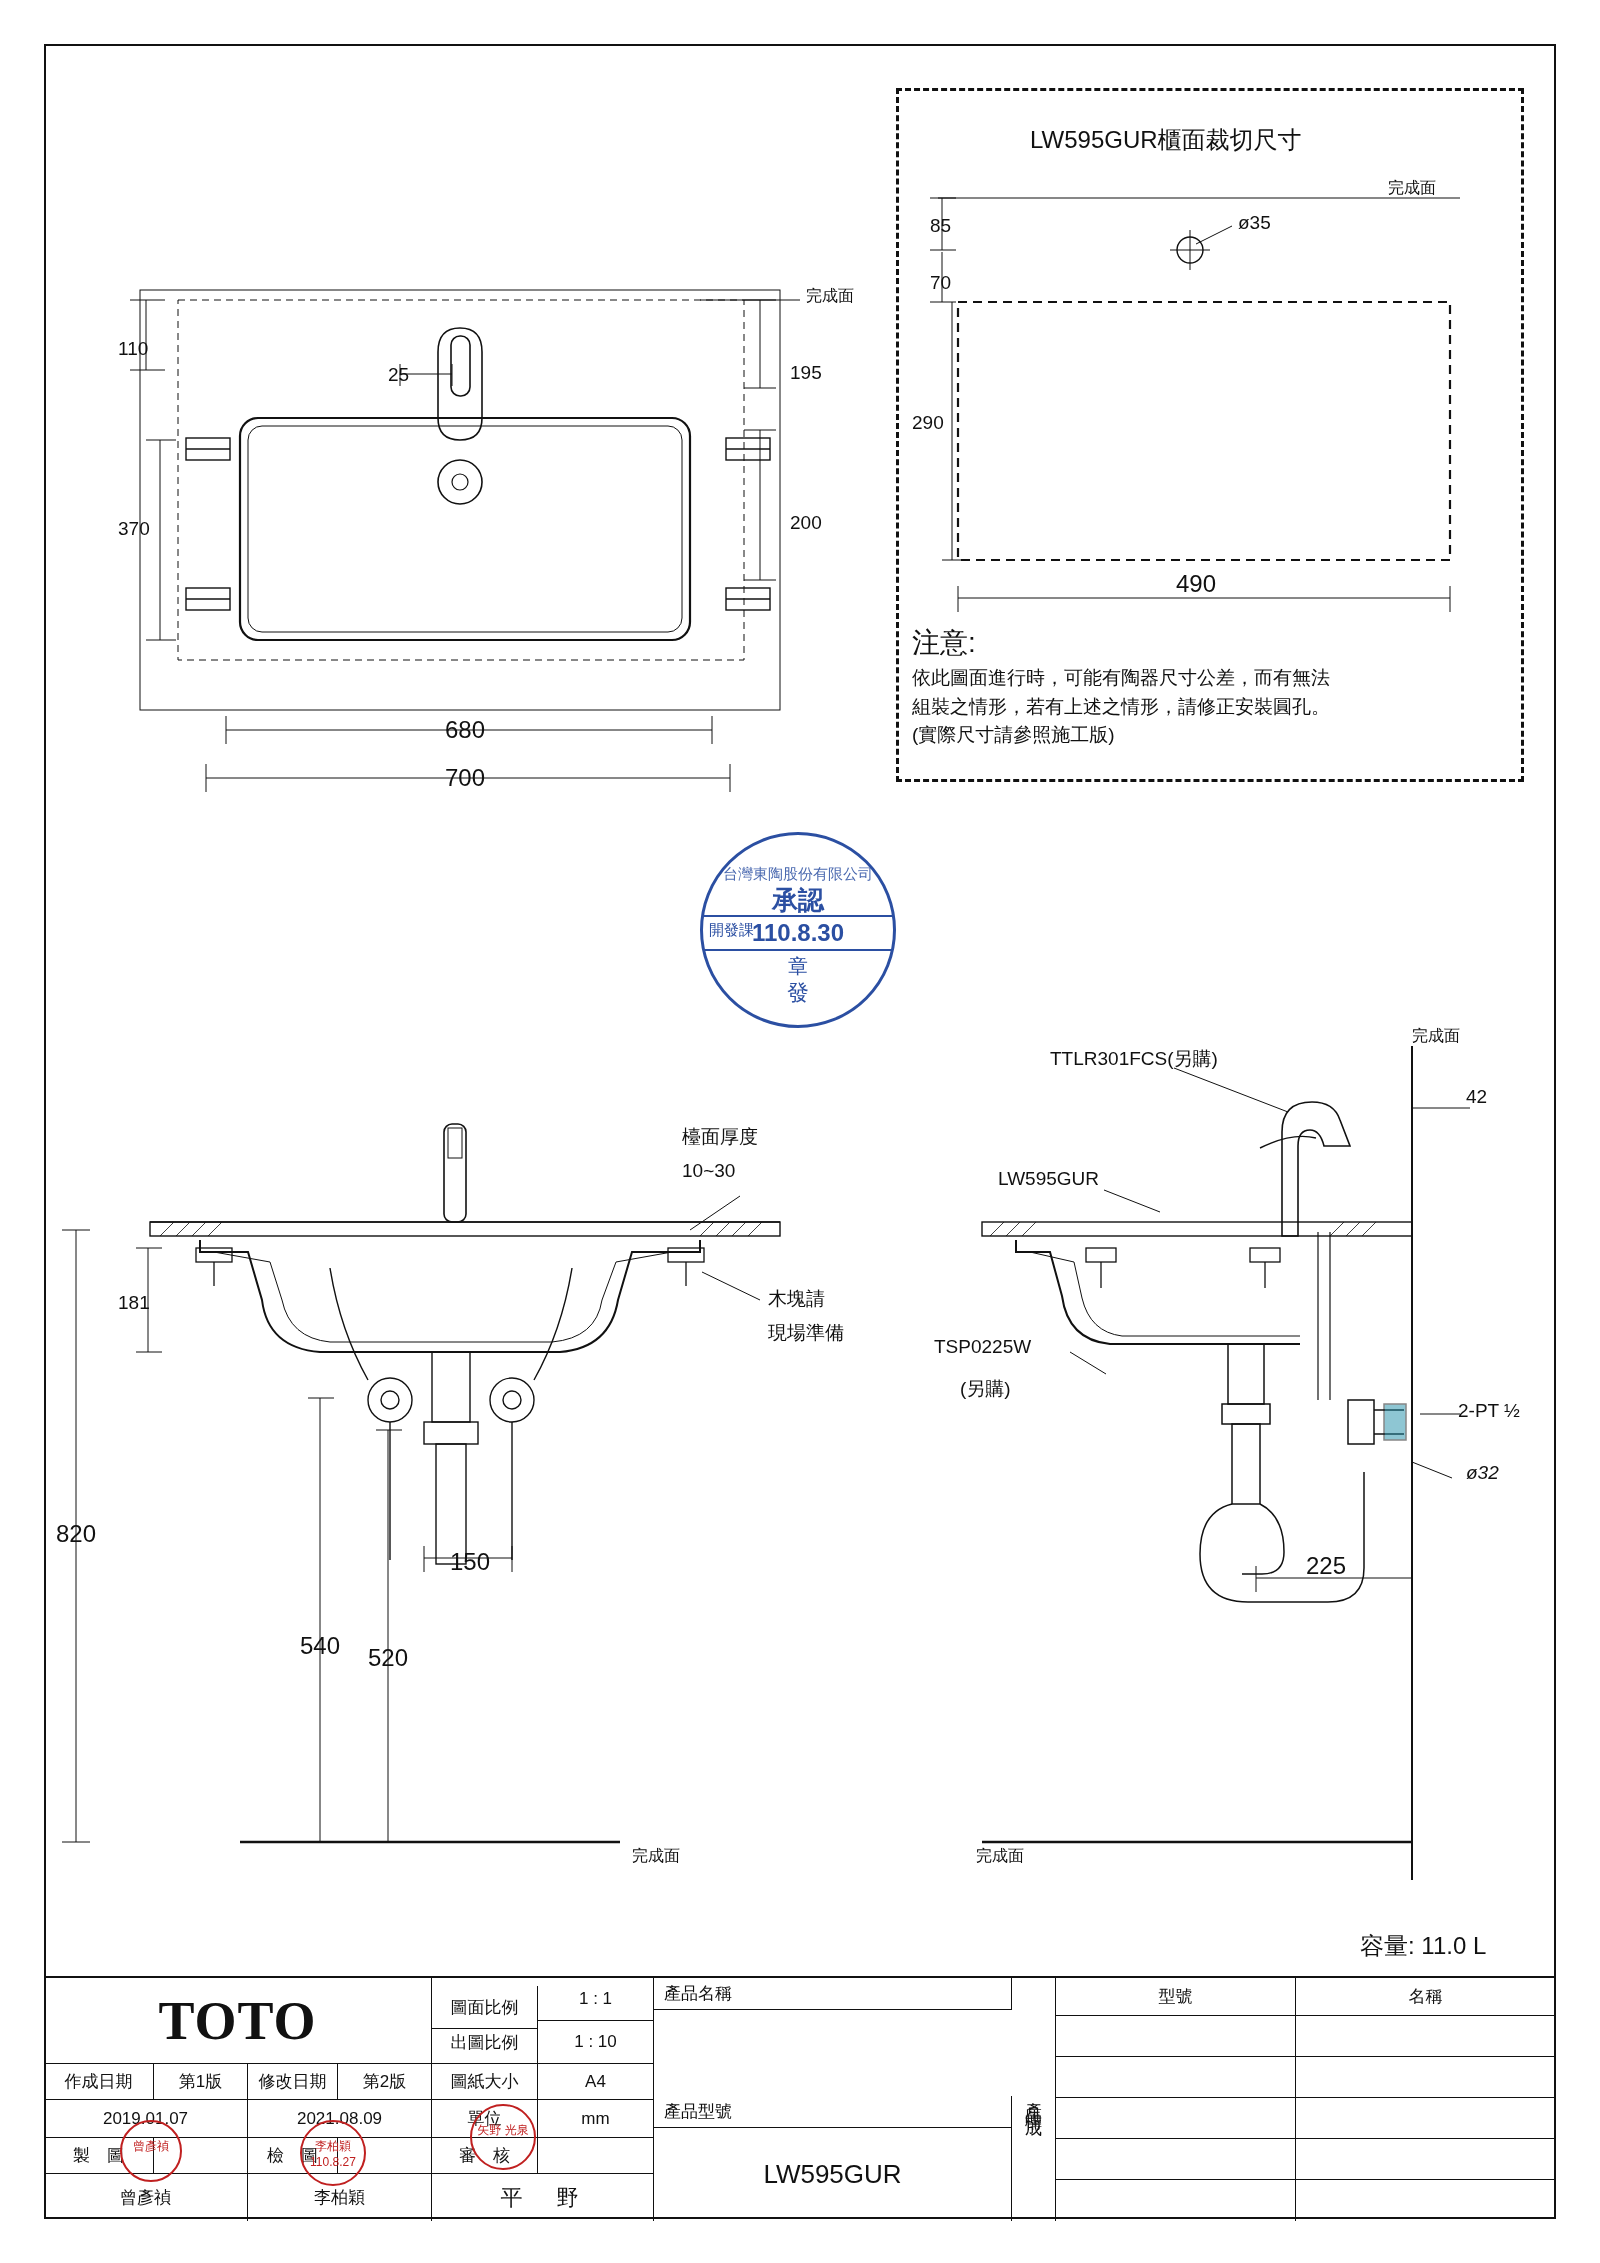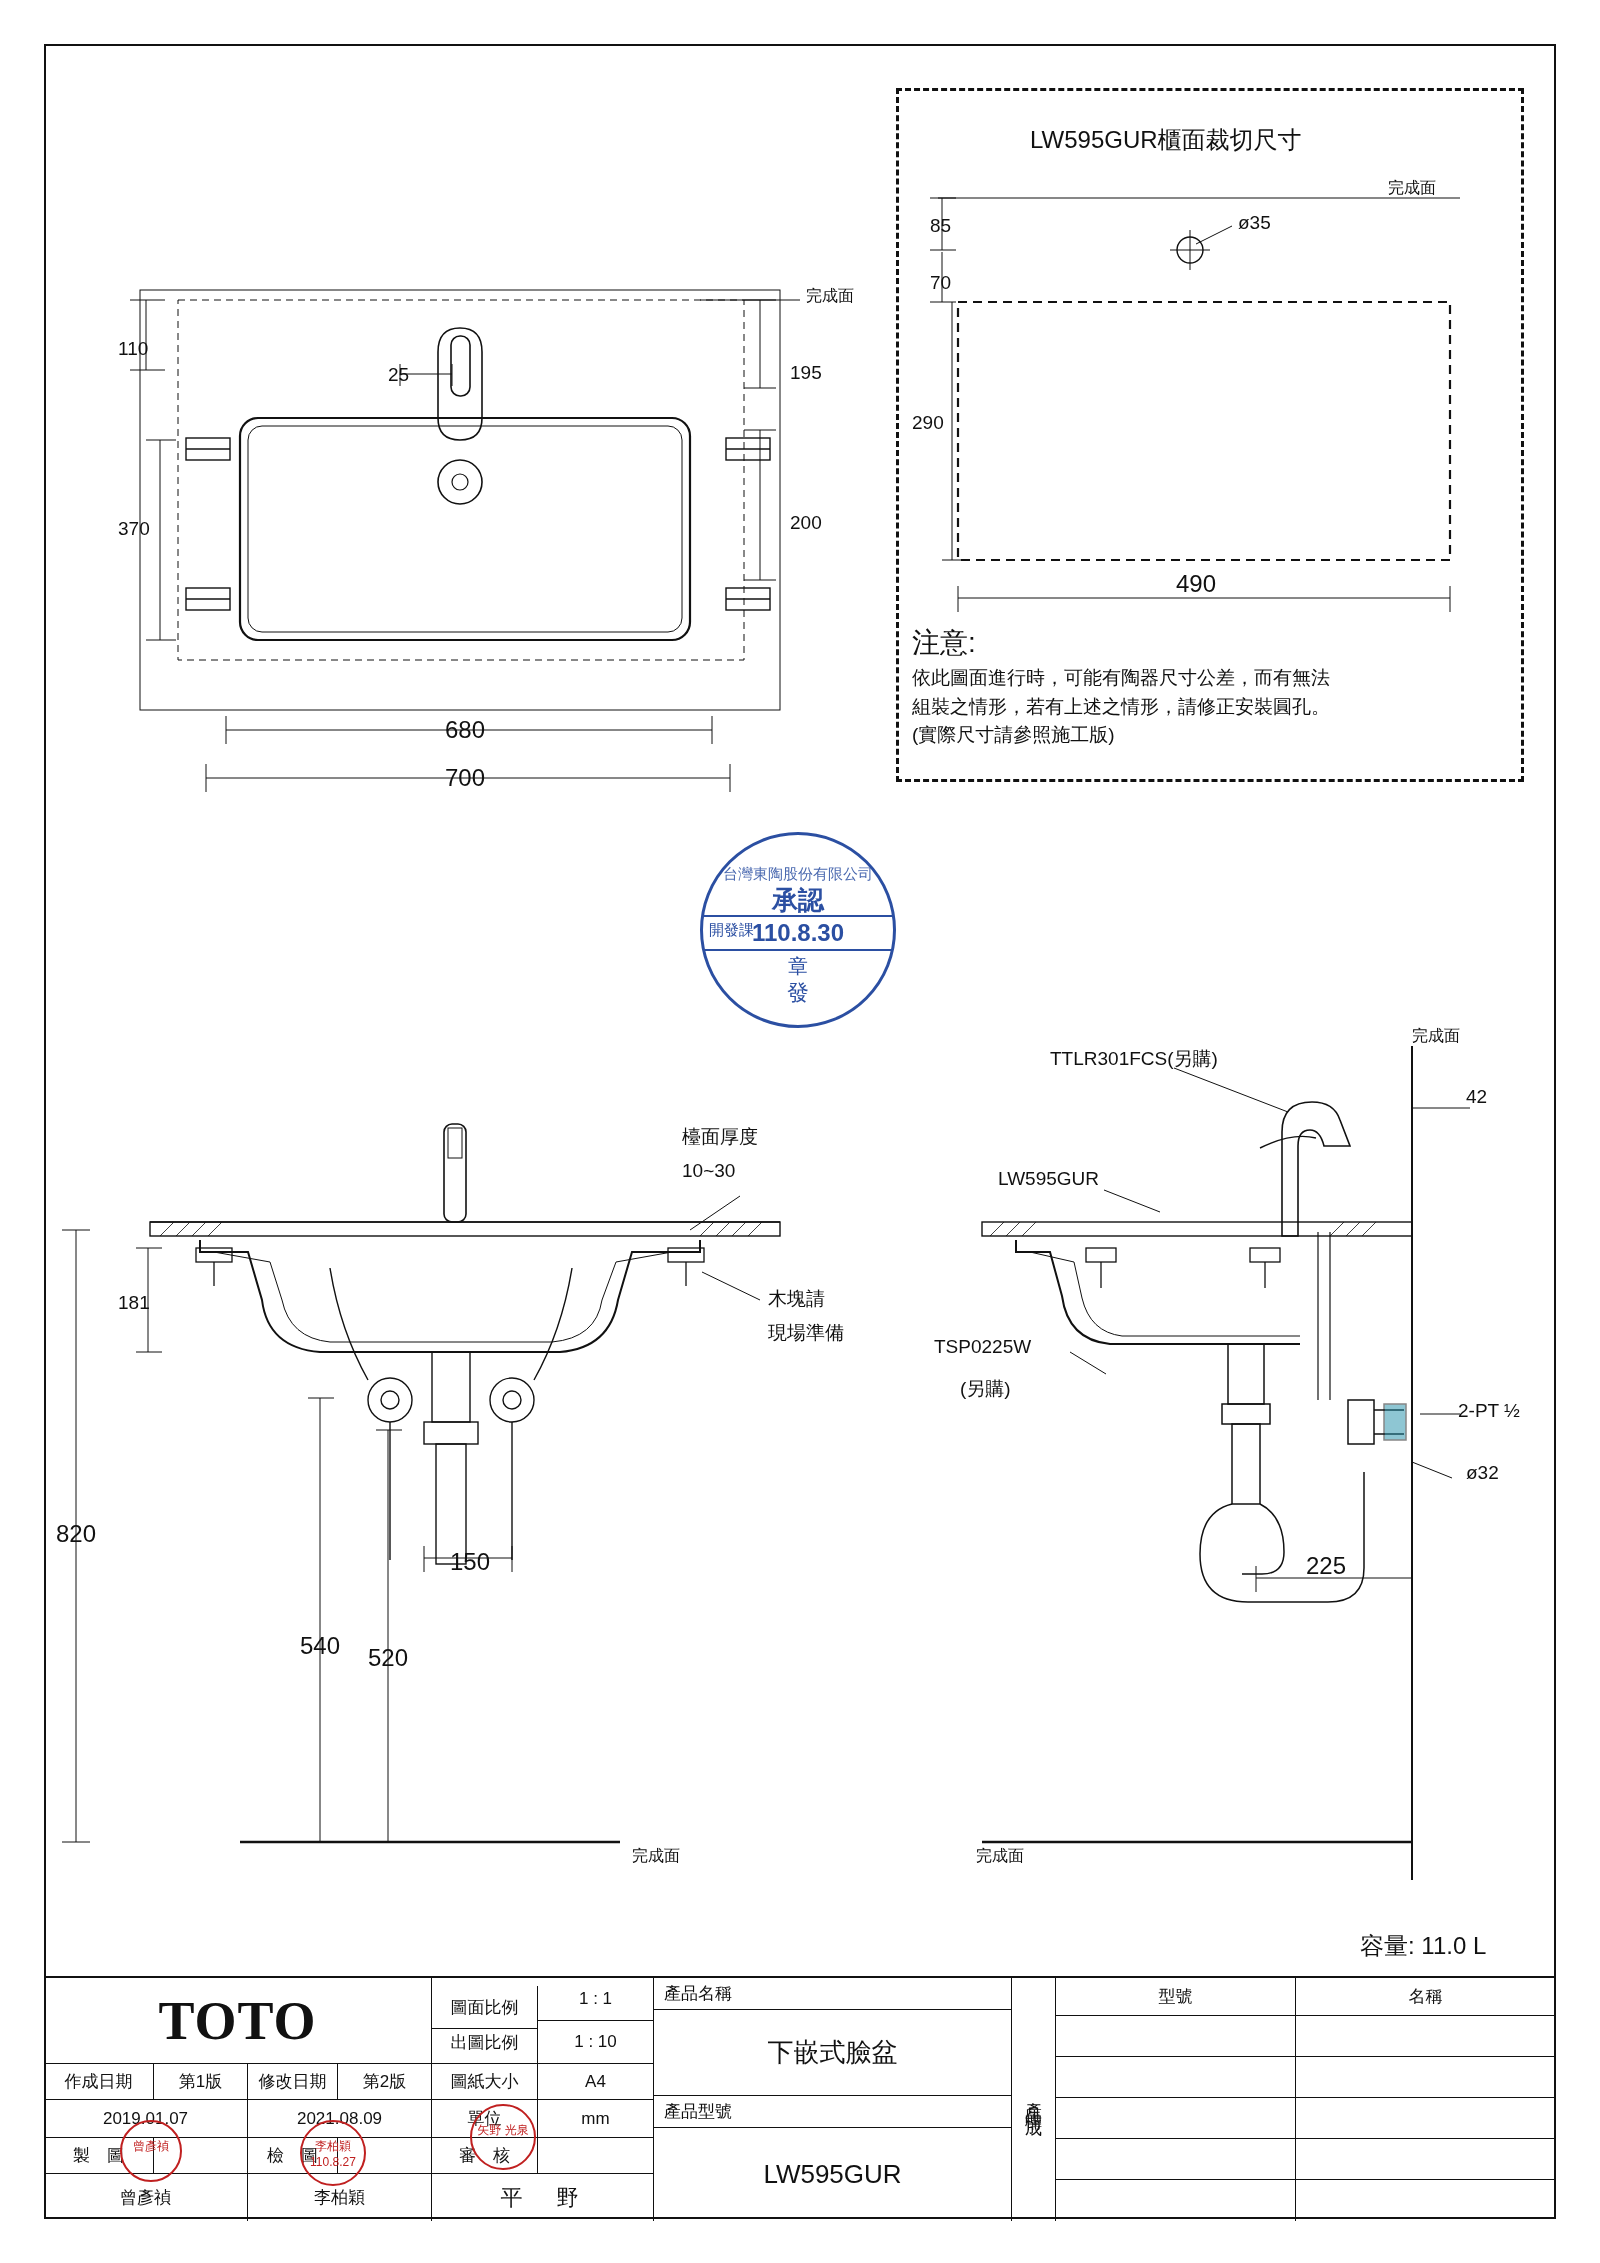--- a/index.html
+++ b/index.html
@@ -290,39 +290,38 @@
     </g>
   </svg>
 
   <div class="lbl" style="left:1050px;top:1046px;">TTLR301FCS(另購)</div>
   <div class="lbl" style="left:998px;top:1168px;">LW595GUR</div>
   <div class="lbl" style="left:934px;top:1336px;">TSP0225W</div>
   <div class="lbl" style="left:960px;top:1376px;">(另購)</div>
   <div class="lbl" style="left:1466px;top:1086px;">42</div>
   <div class="lbl big" style="left:1306px;top:1552px;">225</div>
   <div class="lbl" style="left:1458px;top:1400px;">2-PT ½</div>
-  <div class="lbl" style="left:1466px;top:1462px;">ø32</div>
+  <div class="lbl" style="left:1466px;top:1462px;font-style:italic;">ø32</div>
   <div class="lbl sm" style="left:1412px;top:1026px;">完成面</div>
   <div class="lbl sm" style="left:976px;top:1846px;">完成面</div>
 
   <div class="lbl big" style="left:1360px;top:1930px;">容量: 11.0 L</div>
 
   <div class="tb">
 
     <div class="tbcell" style="left:0;top:0;width:388px;height:86px;border-left:0;">
       <span class="toto">TOTO</span>
     </div>
 
     <div class="tbcell" style="left:388px;top:8px;width:106px;height:43px;">圖面比例</div>
     <div class="tbcell" style="left:494px;top:0;width:116px;height:43px;">1 : 1</div>
     <div class="tbcell" style="left:388px;top:43px;width:106px;height:43px;">出圖比例</div>
     <div class="tbcell" style="left:494px;top:43px;width:116px;height:43px;">1 : 10</div>
 
     <div class="tbcell" style="left:610px;top:0;width:358px;height:32px;justify-content:flex-start;padding-left:10px;">產品名稱</div>
-    <div class="tbcell" style="left:610px;top:32px;width:358px;height:86px;font-size:26px;">下嵌式臉盆</div>
 
     <div class="tbcell" style="left:968px;top:0;width:44px;height:243px;writing-mode:vertical-rl;letter-spacing:6px;border-bottom:0;">產品構成</div>
     <div class="tbcell" style="left:1012px;top:0;width:240px;height:38px;">型號</div>
     <div class="tbcell" style="left:1252px;top:0;width:259px;height:38px;border-right:0;">名稱</div>
     <div class="tbcell" style="left:1012px;top:38px;width:240px;height:41px;"></div>
     <div class="tbcell" style="left:1252px;top:38px;width:259px;height:41px;border-right:0;"></div>
     <div class="tbcell" style="left:1012px;top:79px;width:240px;height:41px;"></div>
     <div class="tbcell" style="left:1252px;top:79px;width:259px;height:41px;border-right:0;"></div>
     <div class="tbcell" style="left:1012px;top:120px;width:240px;height:41px;"></div>
     <div class="tbcell" style="left:1252px;top:120px;width:259px;height:41px;border-right:0;"></div>

